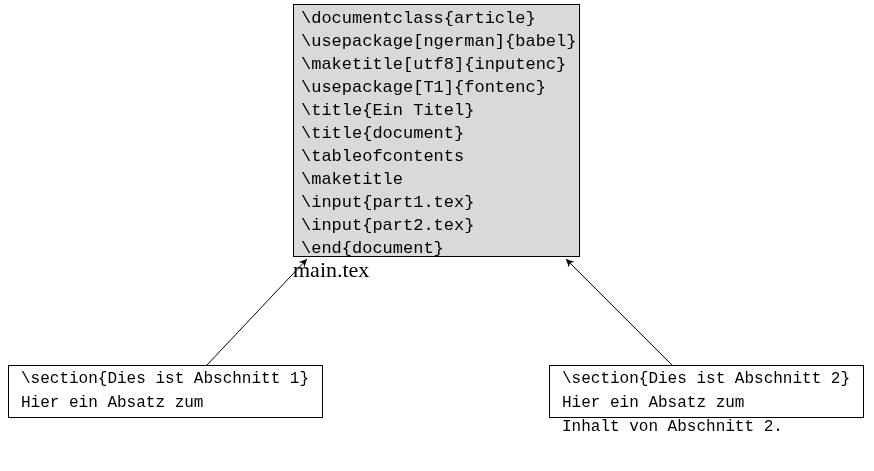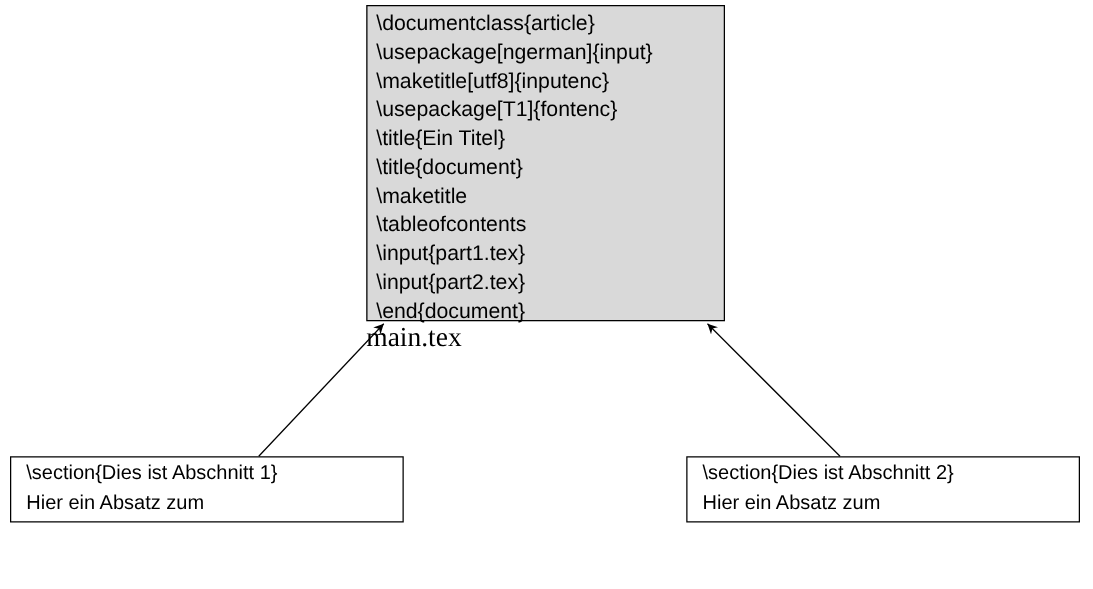--- a/index.html
+++ b/index.html
@@ -15,21 +15,21 @@
     position: relative;
     width: 874px;
     height: 471px;
     background: var(--background);
     overflow: hidden;
   }
   .box {
     position: absolute;
     border: 1px solid var(--border);
     color: var(--text);
-    font-family: Liberation Sans, sans-serif;
+    font-family: Liberation Mono, monospace;
   }
   .main-box {
     left: 293px; top: 4px;
     width: 287px; height: 253px;
     background: var(--main-box-fill);
     padding: 2px 0 0 7px;
     font-size: 17px;
     line-height: 23px;
   }
   .part-box {
@@ -61,41 +61,42 @@
     pointer-events: none;
   }
 </style>
 </head>
 <body>
 
 <div class="canvas">
 
   <div class="box main-box">
     <div class="code-line">\documentclass{article}</div>
-    <div class="code-line">\usepackage[ngerman]{input}</div>
+    <div class="code-line">\usepackage[ngerman]{babel}</div>
     <div class="code-line">\maketitle[utf8]{inputenc}</div>
     <div class="code-line">\usepackage[T1]{fontenc}</div>
     <div class="code-line">\title{Ein Titel}</div>
     <div class="code-line">\title{document}</div>
+    <div class="code-line">\tableofcontents</div>
     <div class="code-line">\maketitle</div>
-    <div class="code-line">\tableofcontents</div>
     <div class="code-line">\input{part1.tex}</div>
     <div class="code-line">\input{part2.tex}</div>
     <div class="code-line">\end{document}</div>
   </div>
   <div class="file-label main-label">main.tex</div>
 
   <div class="box part-box part1-box">
     <div class="code-line">\section{Dies ist Abschnitt 1}</div>
     <div class="code-line">Hier ein Absatz zum</div>
   </div>
 
   <div class="box part-box part2-box">
     <div class="code-line">\section{Dies ist Abschnitt 2}</div>
     <div class="code-line">Hier ein Absatz zum</div>
+    <div class="code-line">Inhalt von Abschnitt 2.</div>
   </div>
   <div class="file-label part2-label">part2.tex</div>
 
   <svg class="connector-layer" width="874" height="471" viewBox="0 0 874 471" xmlns="http://www.w3.org/2000/svg">
     <defs>
       <marker id="arrowhead" markerWidth="9" markerHeight="8" refX="8" refY="4" orient="auto" markerUnits="userSpaceOnUse">
         <path d="M0,0 L8,4 L0,8 L2.5,4 Z" fill="#000000"></path>
       </marker>
     </defs>
     <line x1="207" y1="365" x2="307" y2="259" stroke="#000000" stroke-width="1" marker-end="url(#arrowhead)"></line>

